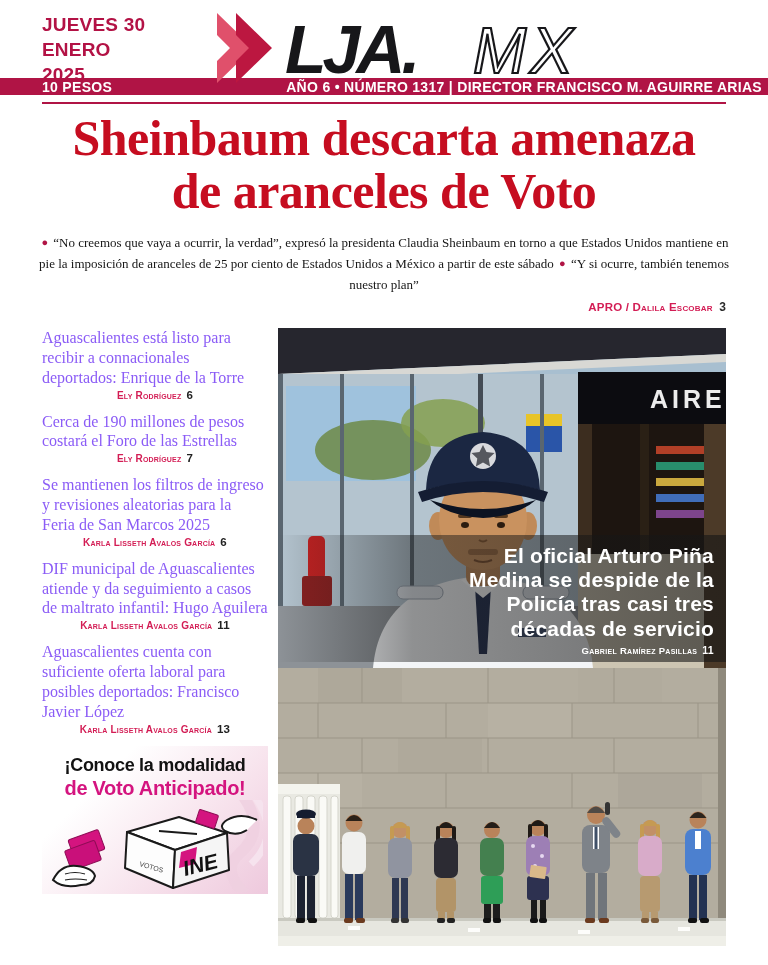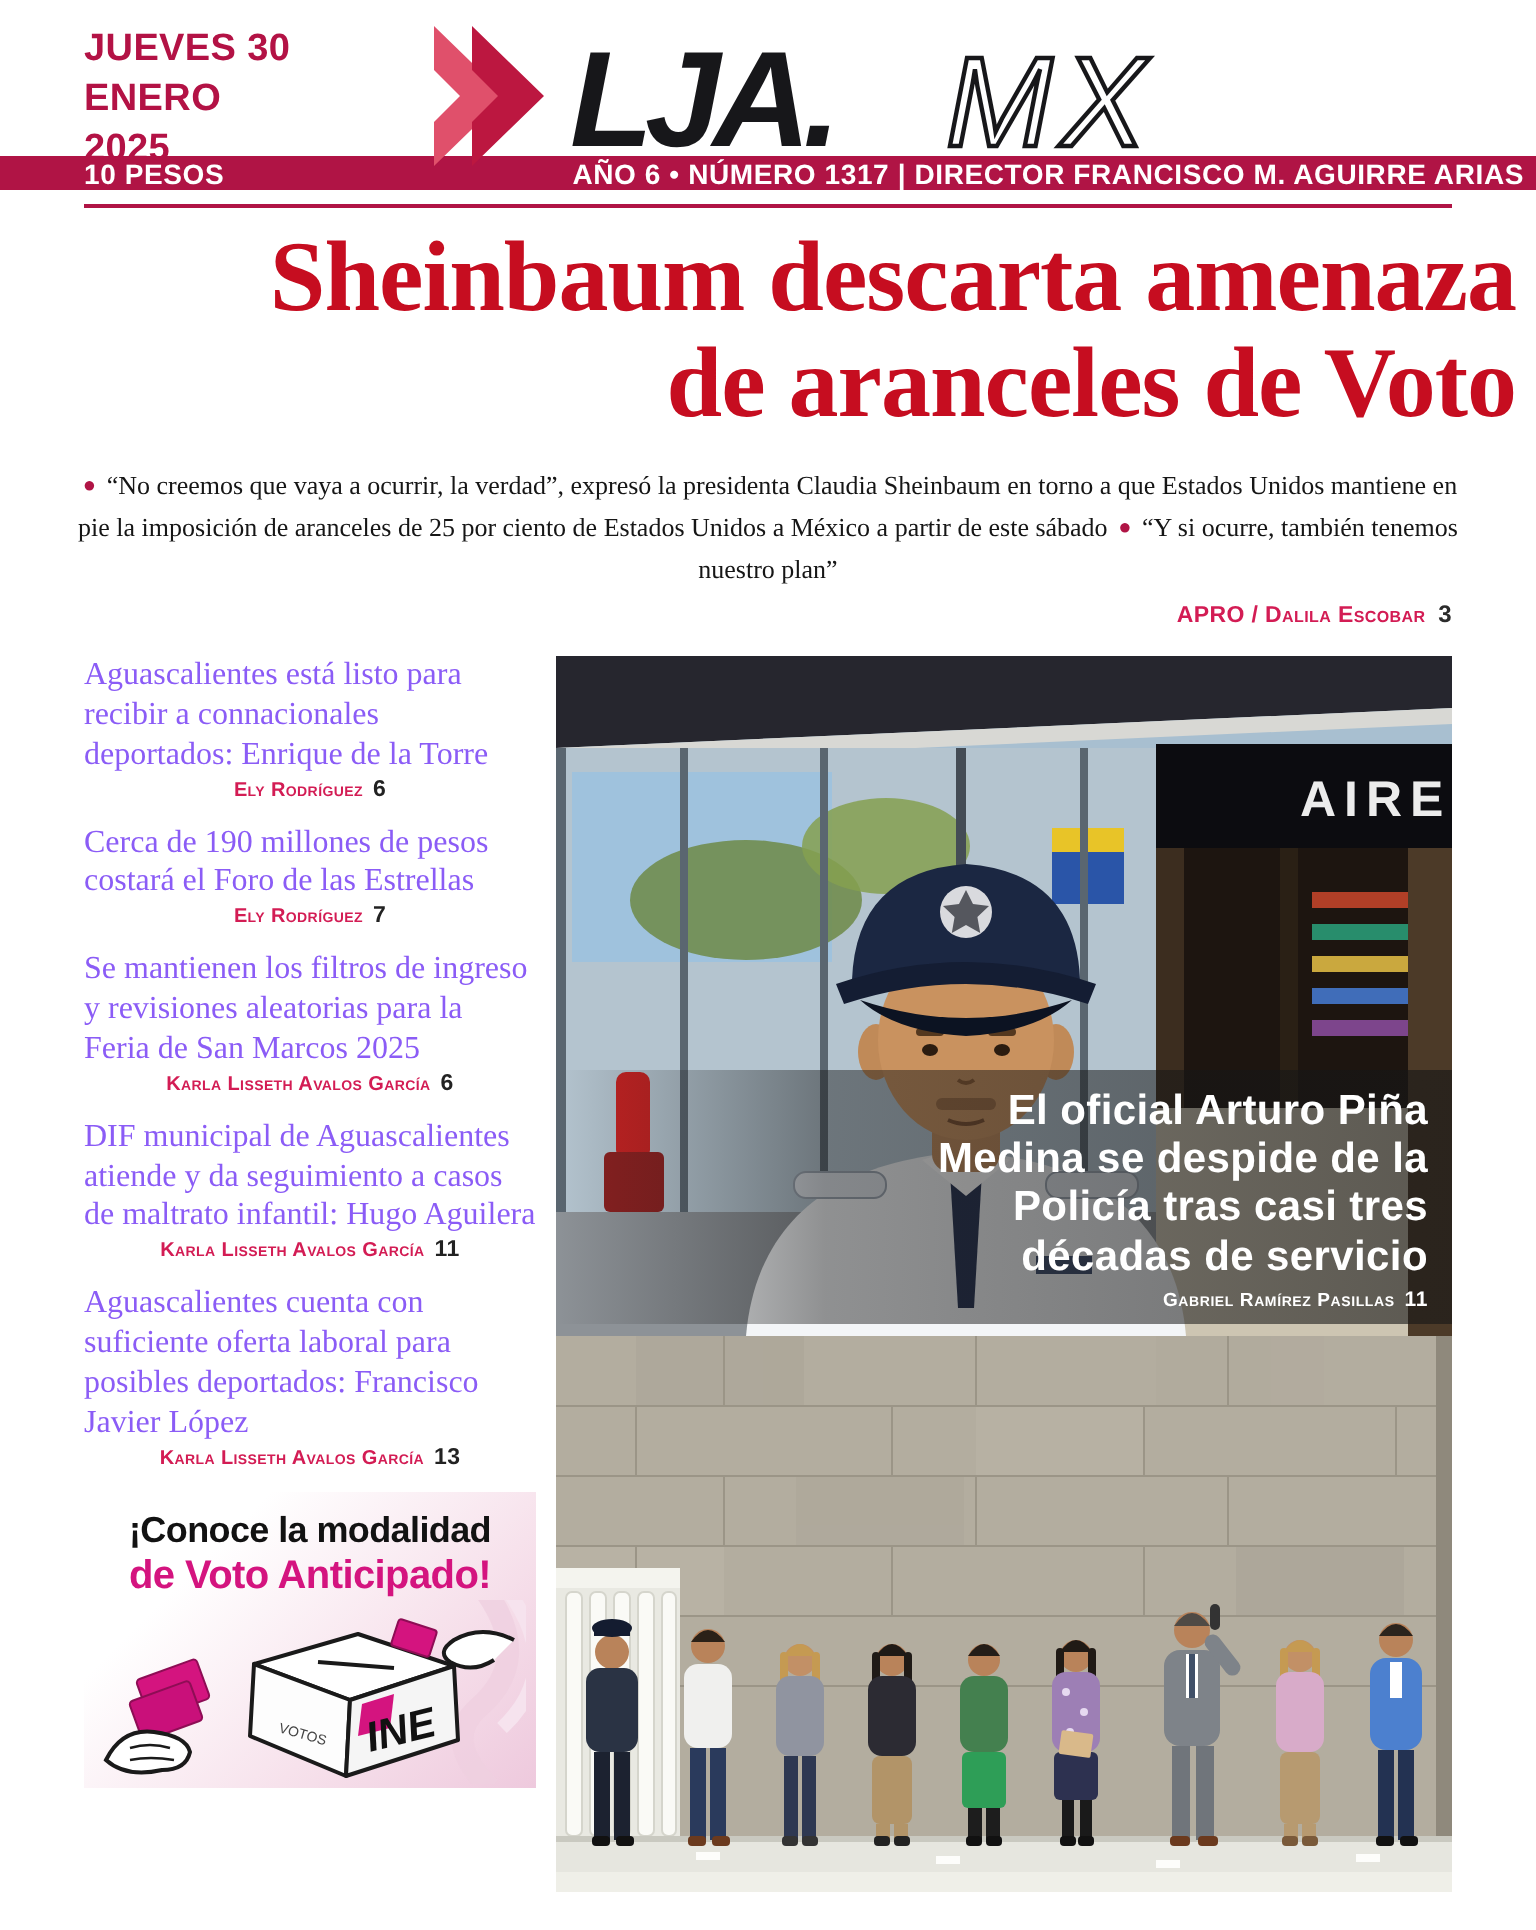--- a/index.html
+++ b/index.html
@@ -7,21 +7,21 @@
         font-family:"Liberation Sans",sans-serif;}
   
   .masthead{display:flex;align-items:flex-start;padding:10px 40px 0 42px;height:78px;box-sizing:border-box;}
   .date-block{width:122px;color:#b31245;font-weight:800;font-size:19px;line-height:1.32;letter-spacing:.2px;padding-top:2px;}
   .logo-wrap{flex:1;display:flex;justify-content:center;align-items:flex-start;}
   
   .infobar{height:17px;background:#b01445;color:#fff;display:flex;justify-content:space-between;align-items:center;
            padding:0 6px 0 42px;font-size:14px;font-weight:700;letter-spacing:.3px;}
   .red-rule{height:2px;background:#b01445;margin:7px 42px 0 42px;}
   
-  .headline{margin:8px 10px 0;text-align:right;font-family:"Liberation Serif",serif;font-weight:700;
+  .headline{margin:8px 10px 0;text-align:center;font-family:"Liberation Serif",serif;font-weight:700;
             font-size:50px;line-height:1.05;color:#c60d20;letter-spacing:-.5px;}
   .deck{width:702px;margin:15px auto 0;text-align:center;font-family:"Liberation Serif",serif;
         font-size:13px;line-height:1.62;color:#161616;}
   .deck .bullet{color:#b01445;font-size:11px;vertical-align:1px;padding:0 2px;}
   .lead-byline{margin:5px 42px 0 0;text-align:right;font-variant:small-caps;font-weight:700;
                font-size:11.5px;color:#d31c54;letter-spacing:.2px;}
   .lead-byline .pnum{color:#2b2b2b;font-variant:normal;font-size:12px;padding-left:3px;}
   
   .grid{display:flex;gap:10px;padding:14px 0 0 42px;align-items:flex-start;}
   .left-col{width:226px;flex:none;}

